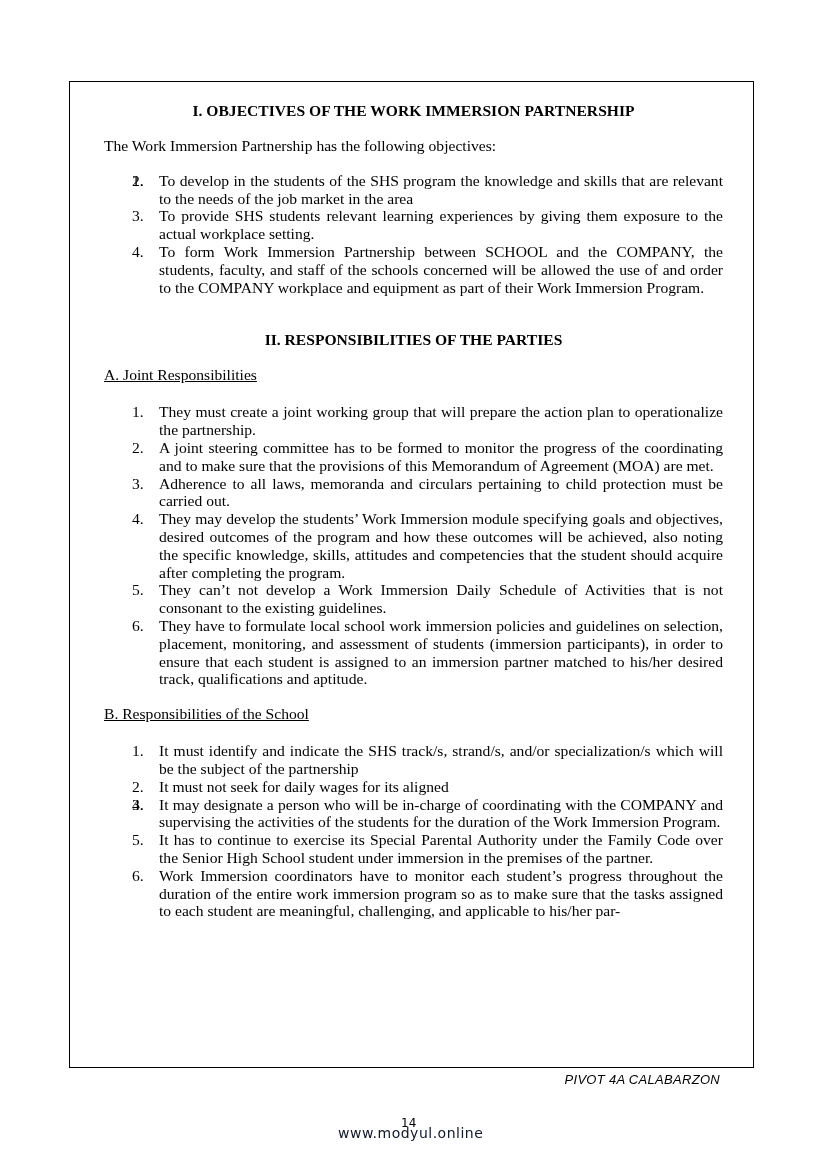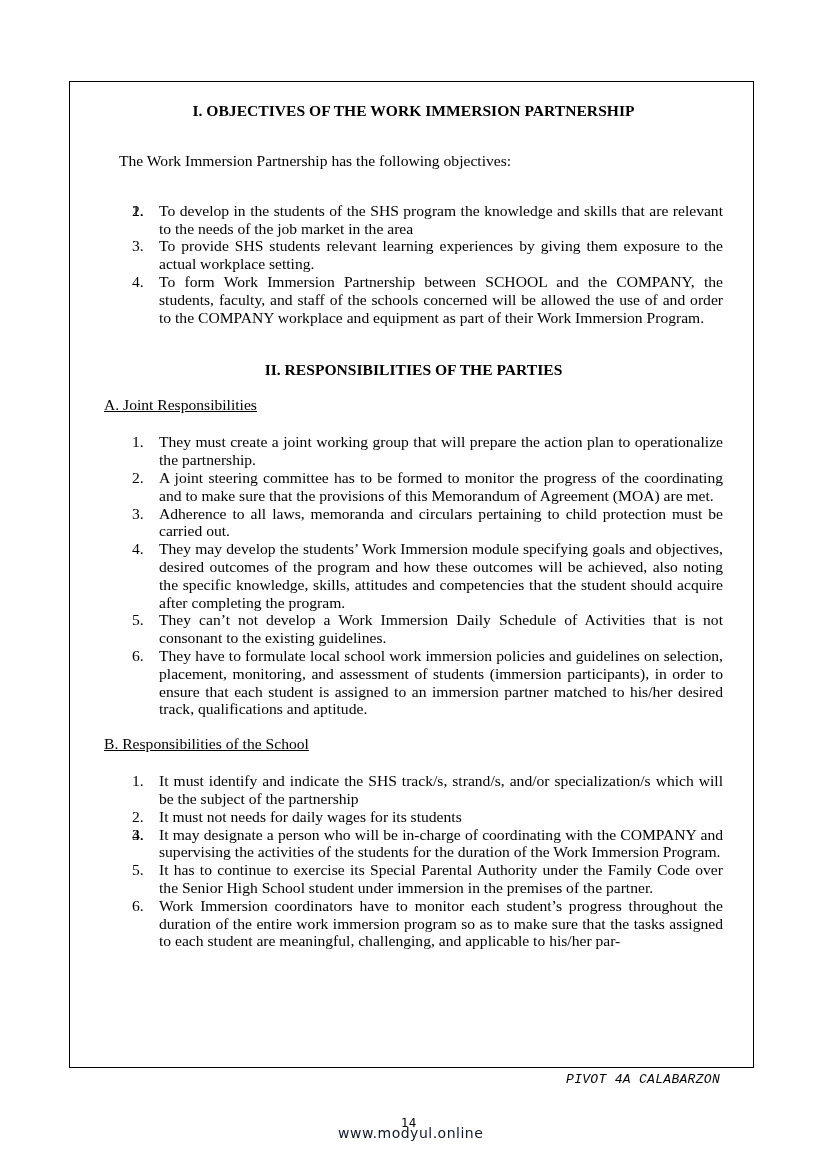--- a/index.html
+++ b/index.html
@@ -7,30 +7,30 @@
   .frame {
     position: absolute; left: 69px; top: 81px; width: 685px; height: 987px;
     border: 1px solid #000; box-sizing: border-box;
   }
   .content {
     position: absolute; left: 104px; top: 102px; width: 619px;
     font-family: "Liberation Serif", serif; font-size: 15.6px; line-height: 17.8px; color: #000;
   }
   h2 { font-size: 15.6px; font-weight: bold; margin: 0; line-height: 18px; text-align: center; }
   h3 { font-size: 15.6px; font-weight: normal; margin: 0; text-decoration: underline; line-height: 18px; }
-  p { margin: 15px; }
+  p { margin: 0; }
   ol { margin: 0; padding: 0; list-style: none; }
   li { position: relative; padding-left: 55px; text-align: justify; }
   li .num { position: absolute; left: 28px; top: 0; }
   .gap-sm { height: 17px; }
   .gap-md { height: 19px; }
   .gap-lg { height: 35px; }
   .footer-brand {
     position: absolute; right: 106px; top: 1072px;
-    font-family: Liberation Mono, monospace; font-style: italic; font-size: 13px; color: #000;
+    font-family: Liberation Sans, sans-serif; font-style: italic; font-size: 13px; color: #000;
     letter-spacing: 0.3px;
   }
   .page-num {
     position: absolute; left: 401px; top: 1098px;
     font-family: "DejaVu Sans", sans-serif; font-size: 12px; color: #000; margin-top: 18px;
   }
   .watermark {
     position: absolute; left: 338px; top: 1125px;
     font-family: "DejaVu Sans", sans-serif; font-size: 14px; color: #0f172a; letter-spacing: 0.5px;
   }
@@ -64,21 +64,21 @@
     <li><span class="num">4.</span><span>They may develop the students’ Work Immersion module specifying goals and objectives, desired outcomes of the program and how these outcomes will be achieved, also noting the specific knowledge, skills, attitudes and competencies that the student should acquire after completing the program.</span></li>
     <li><span class="num">5.</span><span>They can’t not develop a Work Immersion Daily Schedule of Activities that is not consonant to the existing guidelines.</span></li>
     <li><span class="num">6.</span><span>They have to formulate local school work immersion policies and guidelines on selection, placement, monitoring, and assessment of students (immersion participants), in order to ensure that each student is assigned to an immersion partner matched to his/her desired track, qualifications and aptitude.</span></li>
   </ol>
   <div class="gap-sm"></div>
 
   <h3>B. Responsibilities of the School</h3>
   <div class="gap-md"></div>
   <ol>
     <li><span class="num">1.</span><span>It must identify and indicate the SHS track/s, strand/s, and/or specialization/s which will be the subject of the partnership</span></li>
-    <li><span class="num">2.</span><span>It must not needs for daily wages for its students</span></li>
+    <li><span class="num">2.</span><span>It must not seek for daily wages for its aligned</span></li>
     <li><span class="num">3.</span></li>
     <li><span class="num">4.</span><span>It may designate a person who will be in-charge of coordinating with the COMPANY and supervising the activities of the students for the duration of the Work Immersion Program.</span></li>
     <li><span class="num">5.</span><span>It has to continue to exercise its Special Parental Authority under the Family Code over the Senior High School student under immersion in the premises of the partner.</span></li>
     <li><span class="num">6.</span><span>Work Immersion coordinators have to monitor each student’s progress throughout the duration of the entire work immersion program so as to make sure that the tasks assigned to each student are meaningful, challenging, and applicable to his/her par-</span></li>
   </ol>
 </div>
 
 <div class="footer-brand">PIVOT 4A CALABARZON</div>
 <div class="page-num">14</div>
 <div class="watermark">www.modyul.online</div>

